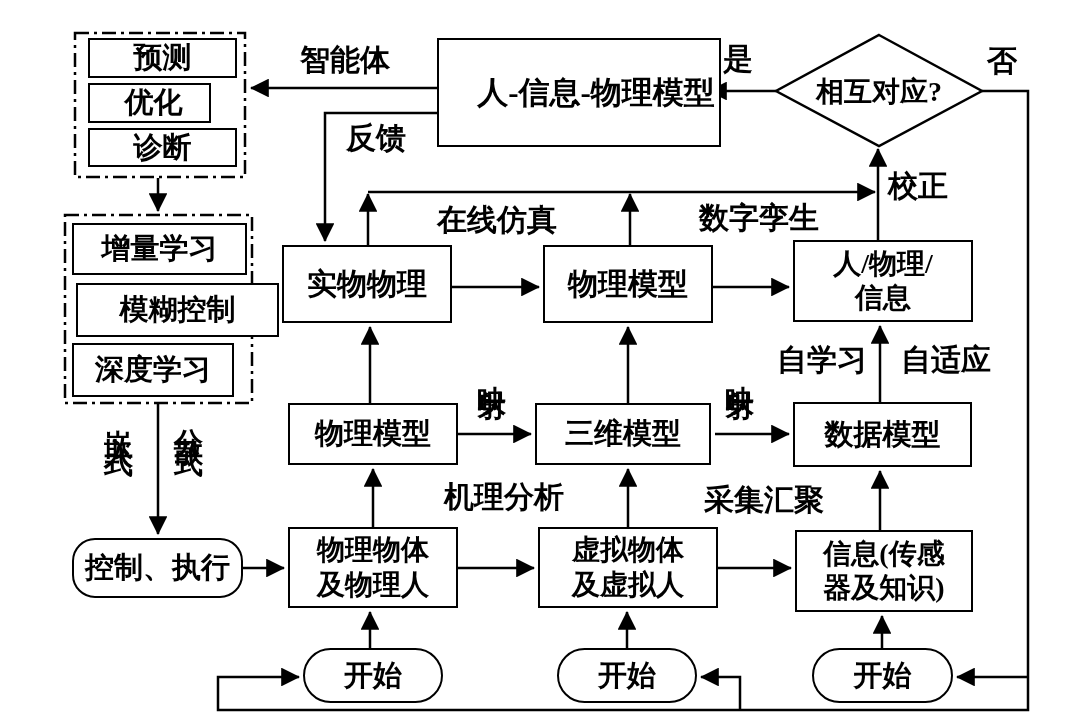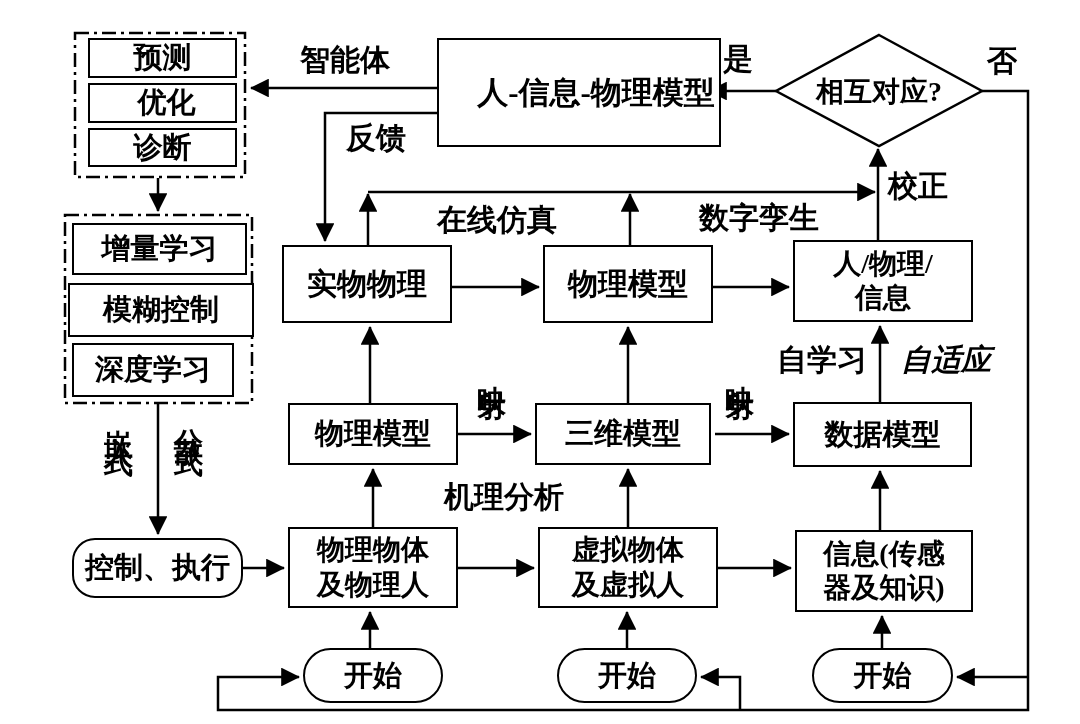--- a/index.html
+++ b/index.html
@@ -8,24 +8,24 @@
   svg.wires{position:absolute;left:0;top:0;width:1080px;height:724px;}
   .box{position:absolute;box-sizing:border-box;border:2.5px solid #000;background:#fff;
        display:flex;flex-direction:column;align-items:center;justify-content:center;
        text-align:right;font-weight:bold;font-size:29px;line-height:1.22;}
   .pill{border-radius:30px;}
   .lbl{position:absolute;font-weight:bold;font-size:30px;white-space:nowrap;line-height:1;}
   .vert{writing-mode:vertical-rl;text-orientation:upright;line-height:1;}
   
   #b-model{left:437px;top:38px;width:284px;height:109px;font-size:31px;padding-left:34px;}
   #b-predict{left:88px;top:38px;width:149px;height:40px;}
-  #b-optimize{left:88px;top:83px;width:149px;height:40px;padding-left:8px;}
+  #b-optimize{left:88px;top:83px;width:123px;height:40px;padding-left:8px;}
   #b-diagnose{left:88px;top:128px;width:149px;height:39px;}
   #b-incr{left:72px;top:223px;width:175px;height:52px;}
-  #b-fuzzy{left:68px;top:283px;width:186px;height:54px;}
+  #b-fuzzy{left:76px;top:283px;width:203px;height:54px;}
   #b-deep{left:72px;top:343px;width:162px;height:54px;}
   #b-control{left:72px;top:538px;width:171px;height:60px;border-radius:23px;}
   #b-physent{left:282px;top:245px;width:170px;height:78px;font-size:30px;}
   #b-virtphys{left:543px;top:245px;width:170px;height:78px;font-size:30px;}
   #b-hpi{left:793px;top:240px;width:180px;height:82px;font-size:28px;}
   #b-physmodel{left:288px;top:403px;width:170px;height:62px;}
   #b-3d{left:535px;top:403px;width:176px;height:62px;}
   #b-datamodel{left:793px;top:402px;width:179px;height:65px;}
   #b-physobj{left:288px;top:527px;width:170px;height:81px;font-size:28px;}
   #b-virtobj{left:538px;top:527px;width:180px;height:81px;font-size:28px;}
@@ -36,21 +36,21 @@
   #b-decision{left:790px;top:74px;width:178px;height:36px;border:none;background:transparent;font-size:28px;}
   
   #l-agent{left:300px;top:45px;}
   #l-feedback{left:346px;top:123px;}
   #l-yes{left:723px;top:44px;}
   #l-no{left:987px;top:46px;}
   #l-onlinesim{left:437px;top:205px;}
   #l-digitaltwin{left:699px;top:203px;}
   #l-correction{left:888px;top:171px;}
   #l-selflearn{left:777px;top:345px;}
-  #l-selfadapt{left:901px;top:345px;font-style:italic;}
+  #l-selfadapt{left:901px;top:345px;}
   #l-mechanism{left:444px;top:482px;}
   #l-collect{left:704px;top:485px;}
   #l-map1{left:477px;top:362px;font-size:29px;letter-spacing:5px;}
   #l-map2{left:725px;top:362px;font-size:29px;letter-spacing:5px;}
   #l-embedded{left:104px;top:406px;font-size:29px;letter-spacing:9px;}
   #l-distributed{left:174px;top:406px;font-size:29px;letter-spacing:9px;}
 </style>
 </head>
 <body>
 
@@ -137,16 +137,17 @@
   <div class="lbl" id="l-yes">是</div>
   <div class="lbl" id="l-no">否</div>
   <div class="lbl" id="l-onlinesim">在线仿真</div>
   <div class="lbl" id="l-digitaltwin">数字孪生</div>
   <div class="lbl" id="l-correction">校正</div>
   <div class="lbl vert" id="l-map1">映射</div>
   <div class="lbl vert" id="l-map2">映射</div>
   <div class="lbl" id="l-selflearn">自学习</div>
   <div class="lbl" id="l-selfadapt">自适应</div>
   <div class="lbl" id="l-mechanism">机理分析</div>
+  <div class="lbl" id="l-collect">采集汇聚</div>
   <div class="lbl vert" id="l-embedded">嵌入式</div>
   <div class="lbl vert" id="l-distributed">分散式</div>
 
 </div>
 
 </body></html>

